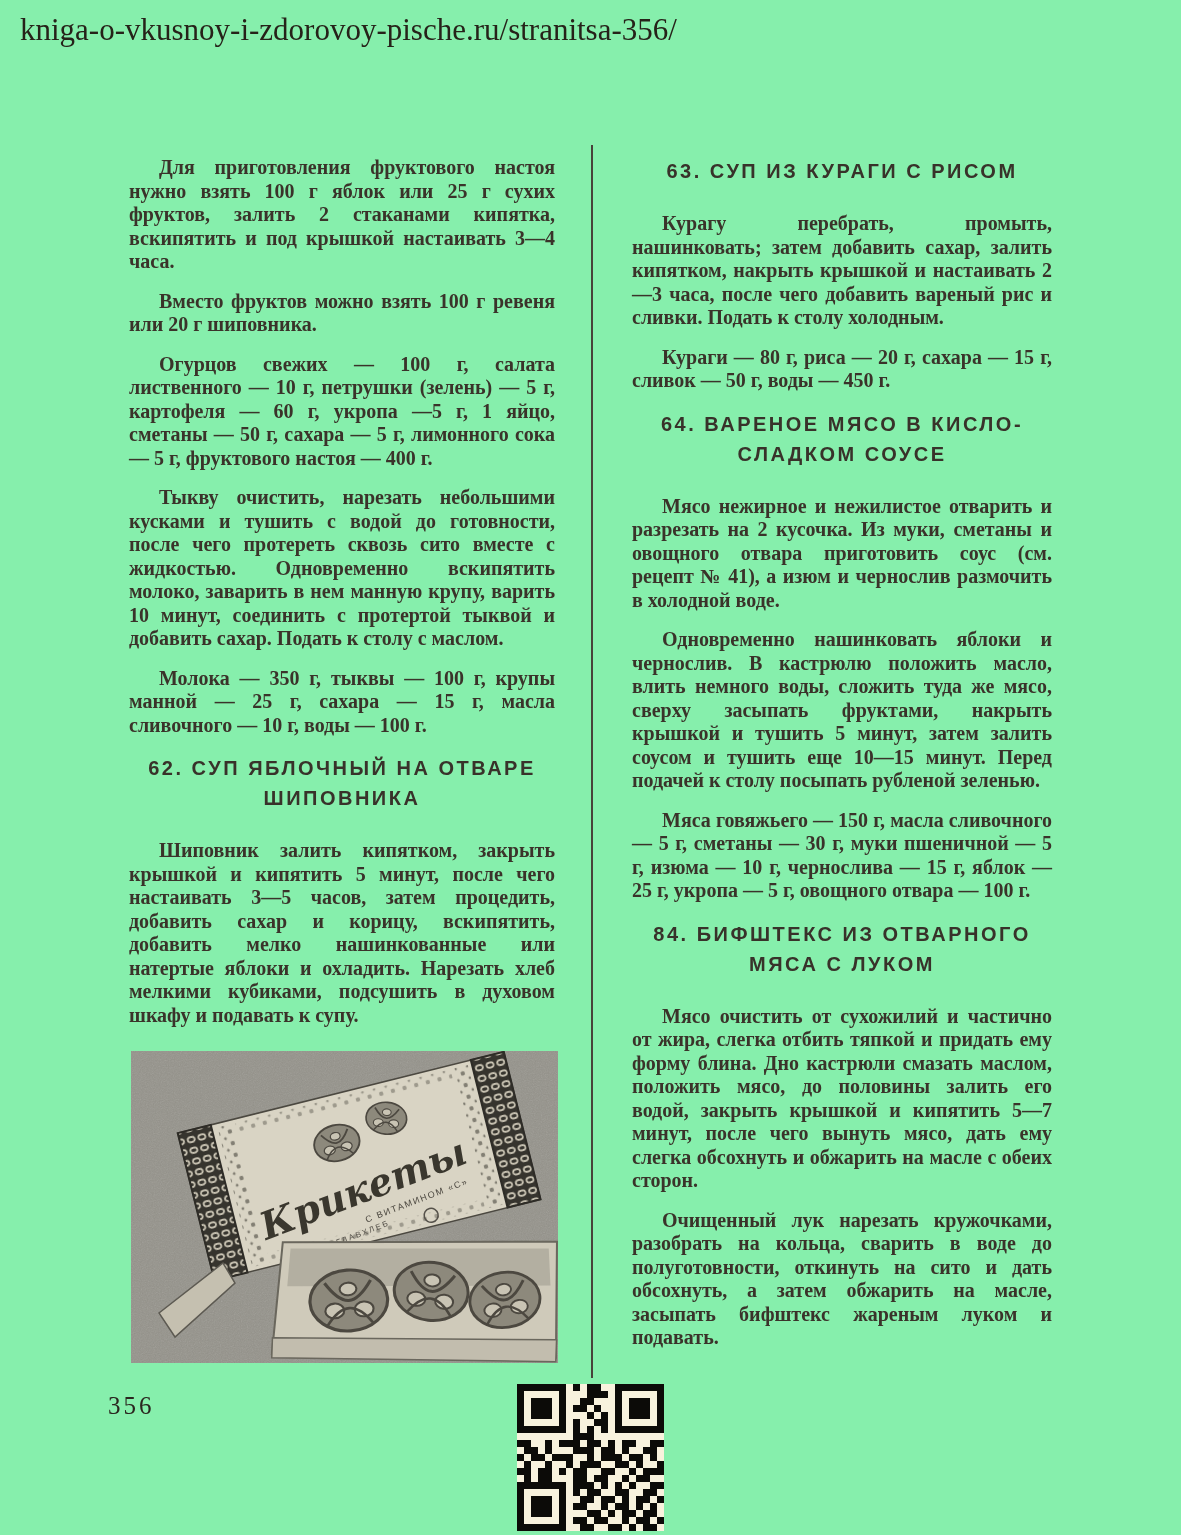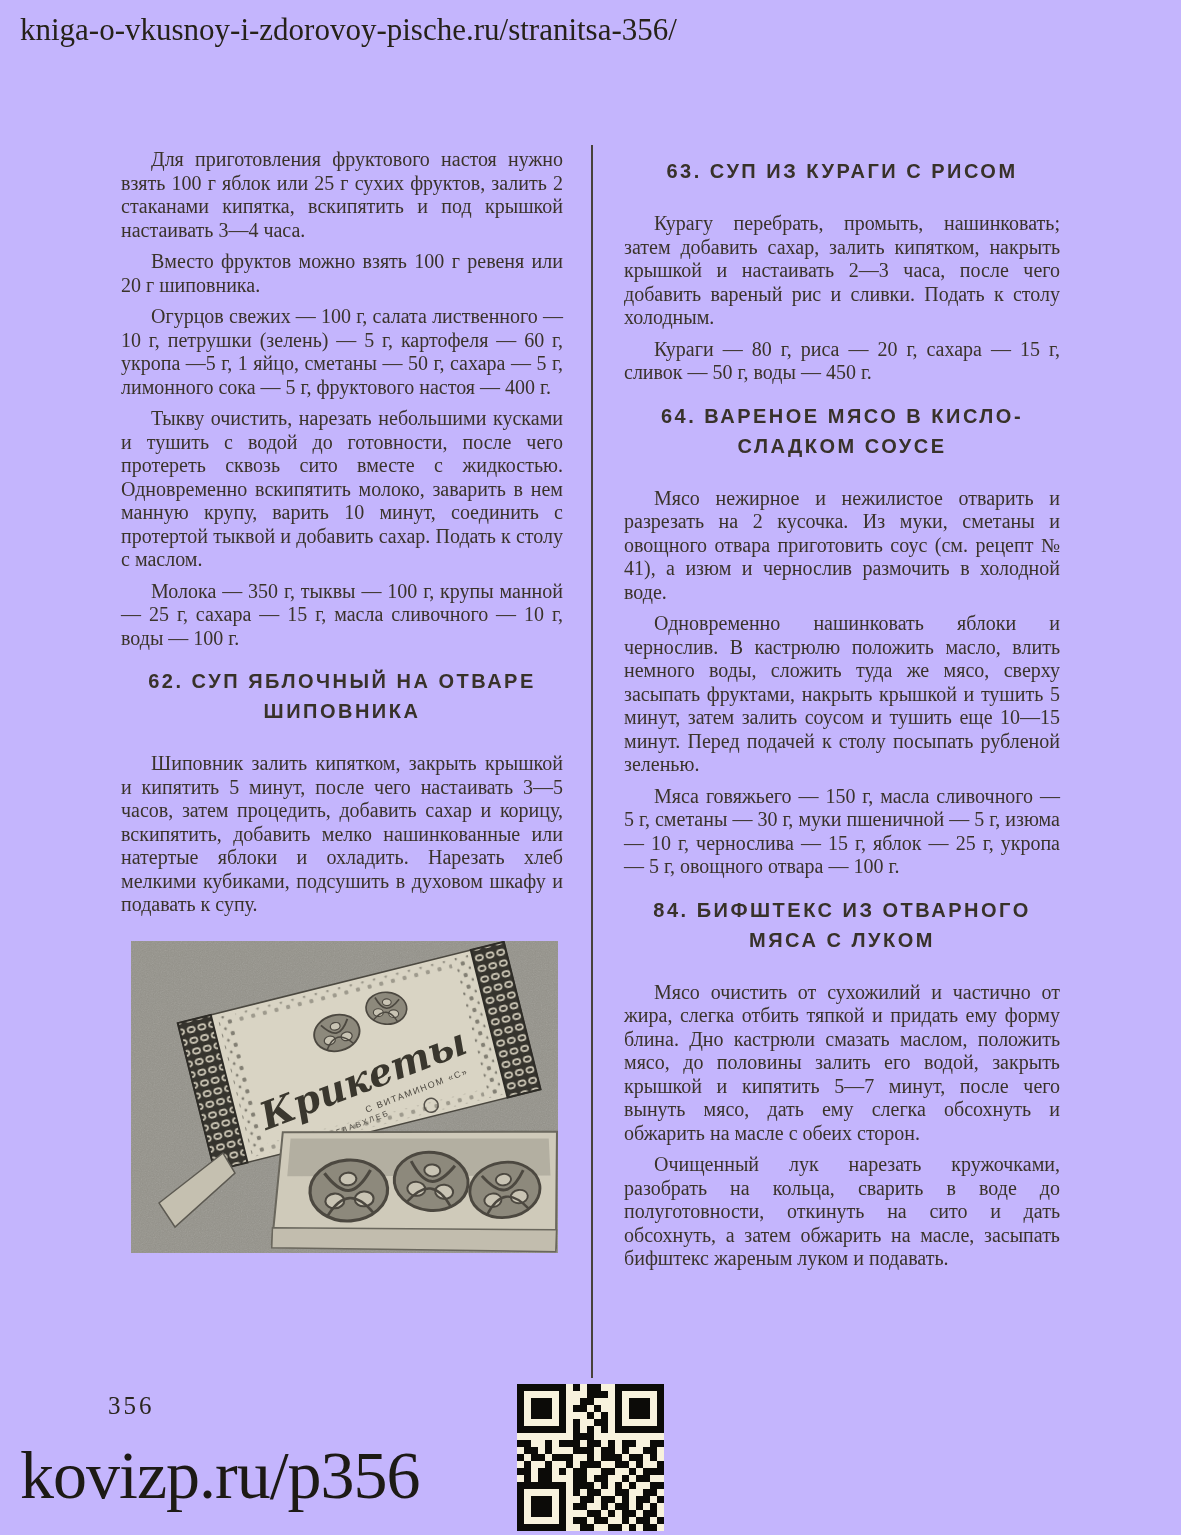--- a/index.html
+++ b/index.html
@@ -1,30 +1,30 @@
 <!DOCTYPE html>
 <html><head>
 <meta charset="utf-8">
 <style>
   html,body { margin:0; padding:0; background:#fcf1da; }
   .page {
     position:relative; width:1181px; height:1535px;
-    background:#c4b5fd;
+    background:#86efac;
     font-family:"Liberation Serif", serif;
     color:#3a332a; overflow:hidden;
   }
   .url-header {
     position:absolute; left:20px; top:12px;
     font-size:31px; color:#262219; letter-spacing:0px; white-space:nowrap;
   }
   .col { position:absolute; top:140px; font-size:20px; line-height:23.5px; text-align:justify; }
   .col-left  { left:113px; width:458px; }
   .col-right { left:616px; width:452px; }
   .divider { position:absolute; left:591px; top:145px; width:2px; height:1233px; background:#48423a; }
-  p.body { margin:8px; text-indent:30px; }
+  p.body { margin:16px; text-indent:30px;font-weight:bold; }
   h2.recipe {
     font-family:"Liberation Sans", sans-serif;
     font-size:20px; font-weight:bold; letter-spacing:2.5px;
     text-align:center; line-height:30px;
     margin:16px 6px 26px; color:#38322a; text-indent:0;
   }
   .photo-wrap { margin:24px 0 0 18px; width:427px; height:312px; }
   .photo-wrap svg { display:block; }
   .page-num {
     position:absolute; left:108px; top:1392px;
@@ -132,21 +132,20 @@
     <p class="body">Мясо нежирное и нежилистое отварить и разрезать на 2 кусочка. Из муки, сметаны и овощного отвара приготовить соус (см. рецепт № 41), а изюм и чернослив размочить в холодной воде.</p>
     <p class="body">Одновременно нашинковать яблоки и чернослив. В кастрюлю положить масло, влить немного воды, сложить туда же мясо, сверху засыпать фруктами, накрыть крышкой и тушить 5 минут, затем залить соусом и тушить еще 10—15 минут. Перед подачей к столу посыпать рубленой зеленью.</p>
     <p class="body">Мяса говяжьего — 150 г, масла сливочного — 5 г, сметаны — 30 г, муки пшеничной — 5 г, изюма — 10 г, чернослива — 15 г, яблок — 25 г, укропа — 5 г, овощного отвара — 100 г.</p>
 
     <h2 class="recipe">84. БИФШТЕКС ИЗ ОТВАРНОГО МЯСА С ЛУКОМ</h2>
     <p class="body">Мясо очистить от сухожилий и частично от жира, слегка отбить тяпкой и придать ему форму блина. Дно кастрюли смазать маслом, положить мясо, до половины залить его водой, закрыть крышкой и кипятить 5—7 минут, после чего вынуть мясо, дать ему слегка обсохнуть и обжарить на масле с обеих сторон.</p>
     <p class="body">Очищенный лук нарезать кружочками, разобрать на кольца, сварить в воде до полуготовности, откинуть на сито и дать обсохнуть, а затем обжарить на масле, засыпать бифштекс жареным луком и подавать.</p>
   </div>
 
   <div class="page-num">356</div>
-  <div class="footer-link">kovizp.ru/p356</div>
   <div class="qr">
       <div class="m"></div>
       <div class="m"></div>
       <div class="m"></div>
       <div class="m"></div>
       <div class="m"></div>
       <div class="m"></div>
       <div class="m"></div>
       <div></div>
       <div class="m"></div>

